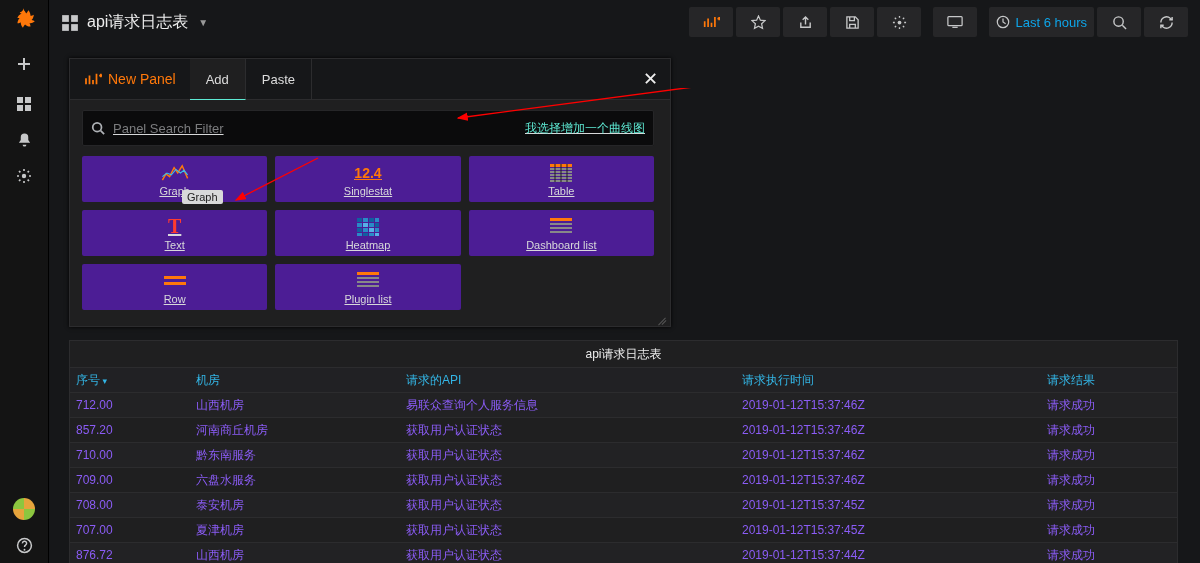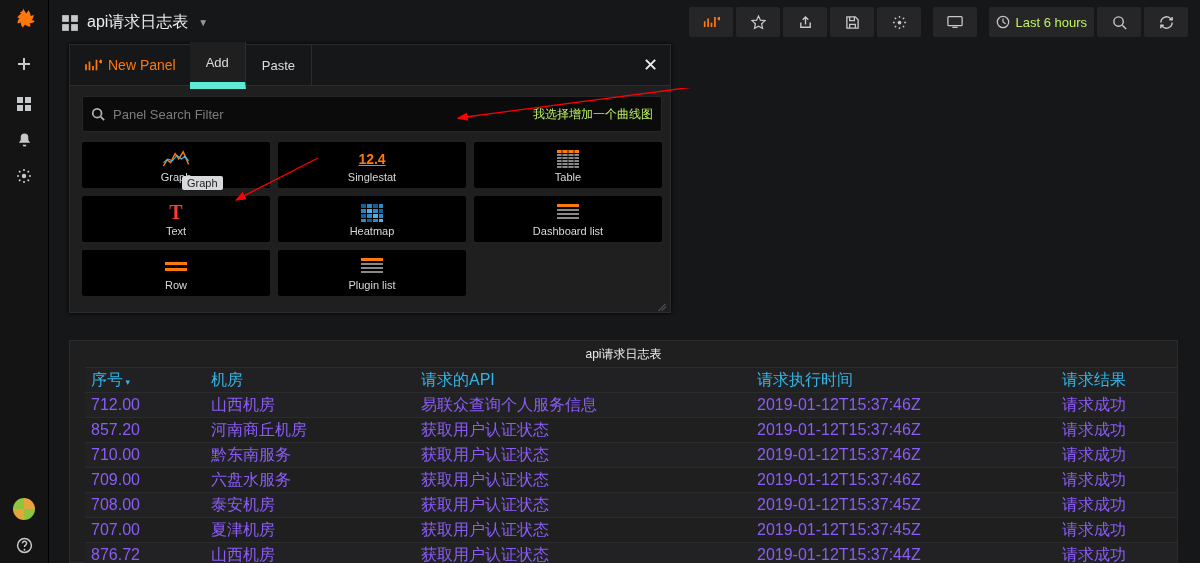--- a/index.html
+++ b/index.html
@@ -70,36 +70,36 @@
   }
   .toolbar-btn {
     height: 30px;
     min-width: 30px;
     padding: 0 7px;
     background: #262628;
     display: inline-flex;
     align-items: center;
     justify-content: center;
     border-radius: 2px;
-    color: #bef264;
+    color: #0ea5e9;
     font-size: 13px;
     cursor: pointer;
   }
   .toolbar-btn.accent svg { stroke:#ff780a; }
   .toolbar-btn .lbl { margin-left: 5px; white-space: nowrap; }
   
   .main {
     position: absolute;
     left: 49px; right: 0; top: 44px; bottom: 0;
   }
   
   .panel-editor {
     position: absolute;
     left: 20px;
-    top: 0;
+    top: 14px;
     width: 600px;
     background: #1f1f20;
     border: 1px solid #2c2c2e;
     box-shadow: 0 0 4px #000;
   }
   .pe-tabs {
     display: flex;
     align-items: center;
     height: 40px;
     background: #161719;
@@ -119,32 +119,33 @@
     padding: 0 16px;
     display: flex;
     align-items: center;
     color: #ddd;
     font-size: 13px;
     cursor: pointer;
     border-right: 1px solid #2c2c2e;
   }
   .pe-tab.active {
     background: #1f1f20;
-    border-bottom: 7px solid #5eead4;
+    border-bottom: 1px solid #5eead4;
     margin-bottom: -1px;
   }
   .pe-close {
     margin-left: auto;
     padding: 0 12px;
     color: #eee;
     font-size: 18px;
     cursor: pointer;
   }
   .pe-body {
-    padding: 10px 8px 16px 12px;
+    padding: 10px 16px 16px 12px;
+    text-decoration: underline;
   }
   .search-wrap {
     height: 34px;
     background: #0b0b0c;
     border: 1px solid #262628;
     border-radius: 2px;
     display: flex;
     align-items: center;
     padding: 0 8px;
     gap: 6px;
@@ -152,33 +153,33 @@
   .search-wrap input {
     flex: 1;
     background: transparent;
     border: 0;
     outline: 0;
     color: #d8d9da;
     font-size: 13px;
   }
   .search-wrap input::placeholder { color: #7b7c7e; }
   .annot {
-    color: #bef264;
+    color: #5eead4;
     font-size: 12px;
     pointer-events:none;
   }
   .pe-grid {
     margin-top: 10px;
     display: grid;
     grid-template-columns: repeat(3, 1fr);
     gap: 8px;
   }
   .pe-cell {
     height: 46px;
-    background: #000000;
+    background: #4c1d95;
     border-radius: 2px;
     display: flex;
     flex-direction: column;
     align-items: center;
     justify-content: center;
     gap: 1px;
     cursor: pointer;
     position: relative;
   }
   .pe-cell .ico { height: 22px; display:flex; align-items:center; justify-content:center; }
@@ -216,24 +217,23 @@
     align-items: center;
     justify-content: center;
     font-size: 12px;
     color: #eee;
   }
   .tp-head, .tp-row {
     display: grid;
     grid-template-columns: 120px 210px 336px 305px 1fr;
     align-items: center;
     height: 24px;
-    font-size: 16px;
+    font-size: 12px;
     padding: 0 6px;
     border-top: 1px solid #2c2c2e;
-    margin-left: 15px;
   }
   .tp-head {
     color: #33b5e5;
     background: #212124;
     cursor: pointer;
   }
   .tp-head .sorted::after {
     content: " ▾";
     font-size: 9px;
   }

